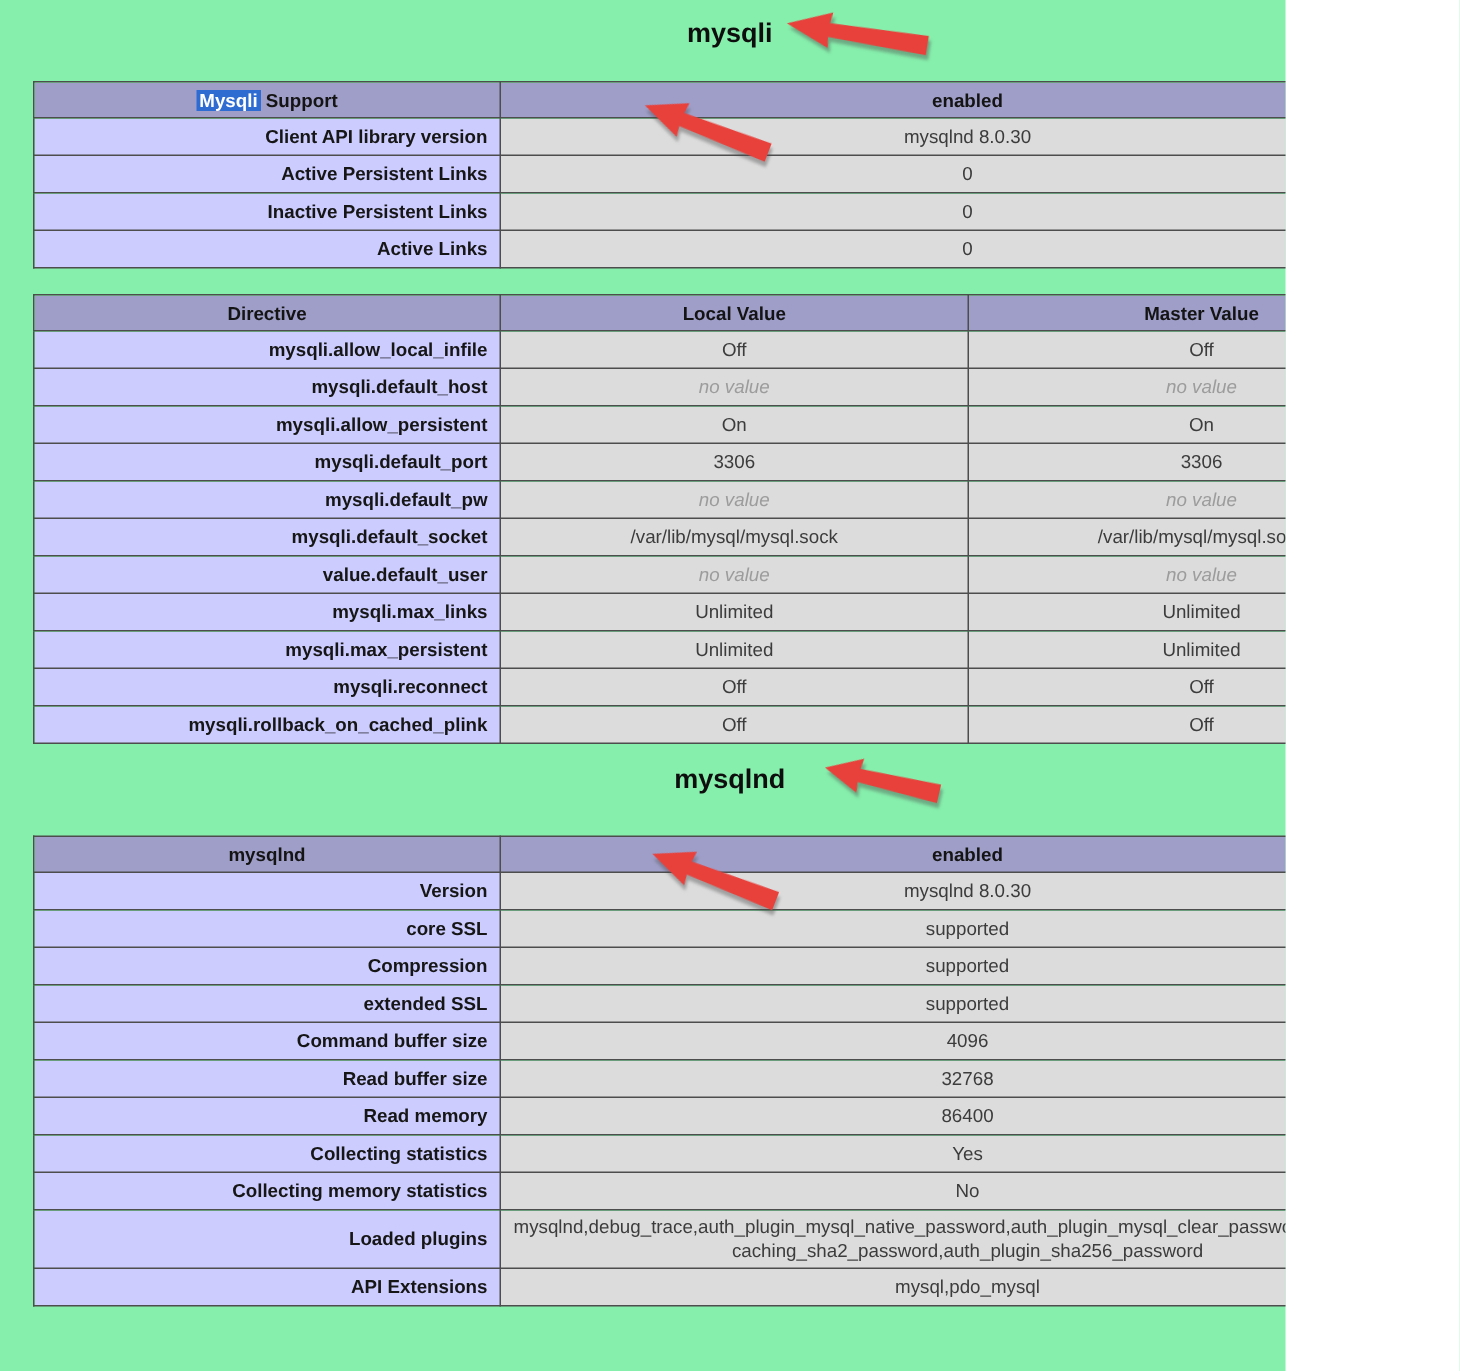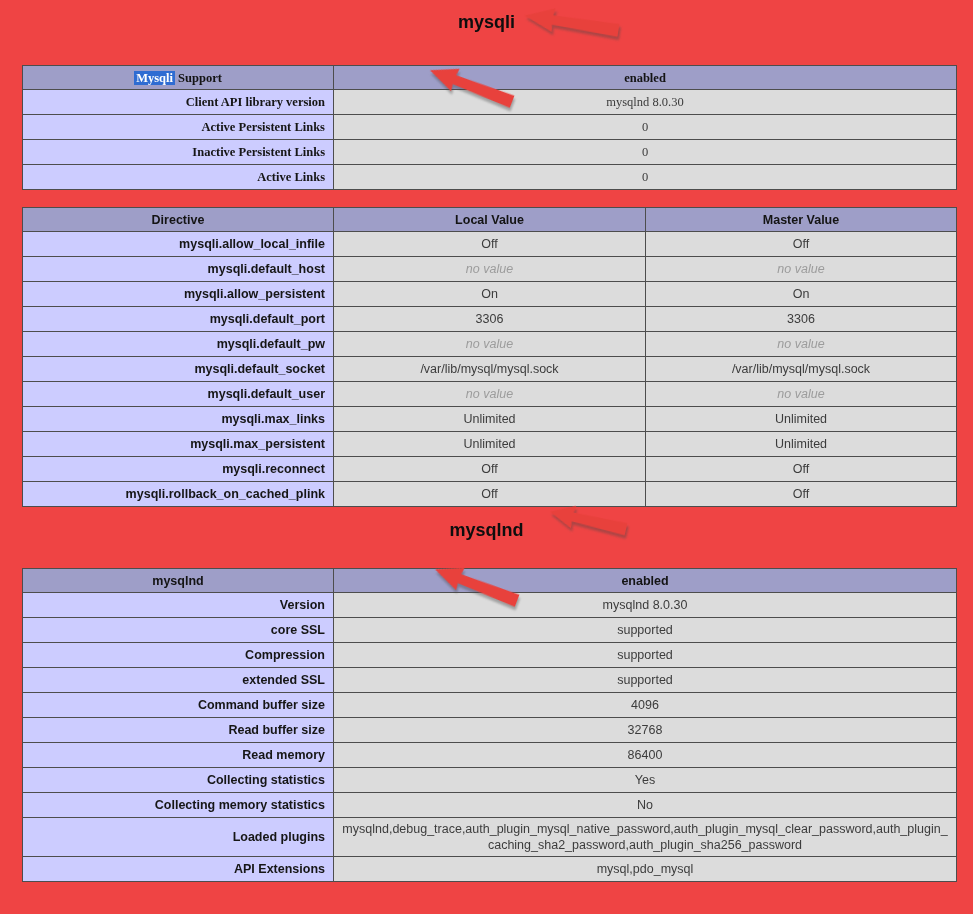--- a/index.html
+++ b/index.html
@@ -1,33 +1,33 @@
 <!DOCTYPE html>
 <html><head>
 <meta charset="utf-8">
 <style>
   html,body { margin:0; padding:0; background:#ffffff; }
   .page {
-    position:relative; width:973px; height:914px; overflow:hidden;
-    background:#ef4444;
+    position:relative; width:857px; height:914px; overflow:hidden;
+    background:#86efac;
     font-family:"Liberation Sans", sans-serif;
     color:#1d1d1d;
   }
   h2.section-title {
     margin:0; width:973px; text-align:center;
     font-size:18px; line-height:22px; font-weight:700; color:#0e0e0e;
   }
   #title-mysqli  { padding-top:11px; }
   #title-mysqlnd { margin-top:12px; }
 
   table.info-table {
     border-collapse:collapse; table-layout:fixed;
     width:935px; margin-left:22px;
   }
-  #support-table    { margin-top:32px;font-family:Liberation Serif, serif; }
+  #support-table    { margin-top:21px; }
   #directives-table { margin-top:17px; }
   #mysqlnd-table    { margin-top:27px; }
 
   th, td {
     border:1px solid #4d4d4d;
     font-size:12.5px; line-height:16px;
     padding:3px 8px; box-sizing:border-box;
     vertical-align:middle; overflow:hidden;
   }
   th.h {
@@ -130,21 +130,21 @@
           <td class="e">mysqli.default_pw</td>
           <td class="v"><span class="muted">no value</span></td>
           <td class="v"><span class="muted">no value</span></td>
         </tr>
         <tr>
           <td class="e">mysqli.default_socket</td>
           <td class="v">/var/lib/mysql/mysql.sock</td>
           <td class="v">/var/lib/mysql/mysql.sock</td>
         </tr>
         <tr>
-          <td class="e">mysqli.default_user</td>
+          <td class="e">value.default_user</td>
           <td class="v"><span class="muted">no value</span></td>
           <td class="v"><span class="muted">no value</span></td>
         </tr>
         <tr>
           <td class="e">mysqli.max_links</td>
           <td class="v">Unlimited</td>
           <td class="v">Unlimited</td>
         </tr>
         <tr>
           <td class="e">mysqli.max_persistent</td>

